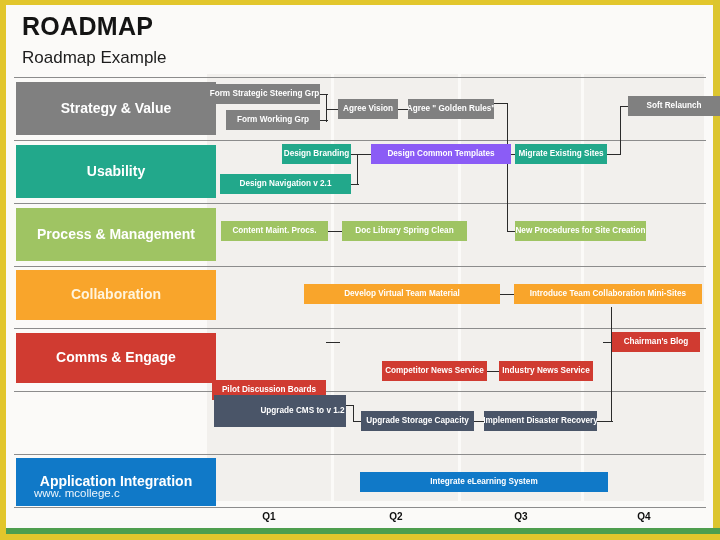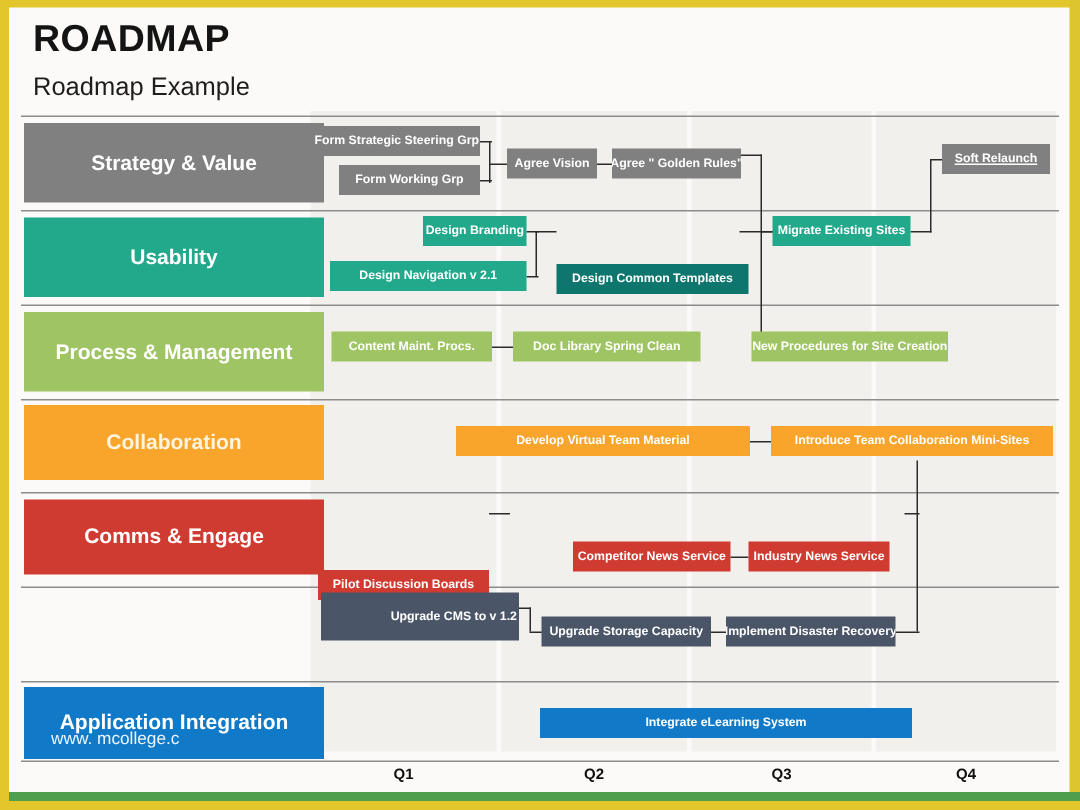--- a/index.html
+++ b/index.html
@@ -226,57 +226,60 @@
   </div>
   <div class="task" style="left:226px; top:110px; width:94px; height:20px; background:#808080;">
     <span>Form Working Grp</span>
   </div>
   <div class="task" style="left:338px; top:99px; width:60px; height:20px; background:#808080;">
     <span>Agree Vision</span>
   </div>
   <div class="task" style="left:408px; top:99px; width:86px; height:20px; background:#808080;">
     <span>Agree " Golden Rules"</span>
   </div>
-  <div class="task" style="left:628px; top:96px; width:72px; height:20px; background:#808080;text-decoration:underline;">
+  <div class="task" style="left:628px; top:96px; width:92px; height:20px; background:#808080;">
     <span>Soft Relaunch</span>
   </div>
 
   <div class="task" style="left:282px; top:144px; width:69px; height:20px; background:#22a88b;">
     <span>Design Branding</span>
   </div>
-  <div class="task" style="left:371px; top:144px; width:128px; height:20px; background:#0f766e;margin-top:32px;">
+  <div class="task" style="left:371px; top:144px; width:140px; height:20px; background:#8b5cf6;">
     <span>Design Common Templates</span>
   </div>
   <div class="task" style="left:515px; top:144px; width:92px; height:20px; background:#22a88b;">
     <span>Migrate Existing Sites</span>
   </div>
   <div class="task" style="left:220px; top:174px; width:131px; height:20px; background:#22a88b;">
     <span>Design Navigation v 2.1</span>
   </div>
 
   <div class="task" style="left:221px; top:221px; width:107px; height:20px; background:#9fc463;">
     <span>Content Maint. Procs.</span>
   </div>
   <div class="task" style="left:342px; top:221px; width:125px; height:20px; background:#9fc463;">
     <span>Doc Library Spring Clean</span>
   </div>
-  <div class="task" style="left:501px; top:221px; width:131px; height:20px; background:#9fc463;">
+  <div class="task" style="left:515px; top:221px; width:131px; height:20px; background:#9fc463;">
     <span>New Procedures for Site Creation</span>
   </div>
 
   <div class="task" style="left:304px; top:284px; width:196px; height:20px; background:#f9a52b;">
     <span>Develop Virtual Team Material</span>
   </div>
   <div class="task" style="left:514px; top:284px; width:188px; height:20px; background:#f9a52b;">
     <span>Introduce Team Collaboration Mini-Sites</span>
   </div>
 
   <div class="task" style="left:212px; top:332px; width:114px; height:20px; background:#d03b31;margin-top:48px;">
     <span>Pilot Discussion Boards</span>
   </div>
+  <div class="task" style="left:612px; top:332px; width:88px; height:20px; background:#d03b31;">
+    <span>Chairman's Blog</span>
+  </div>
   <div class="task" style="left:382px; top:361px; width:105px; height:20px; background:#d03b31;">
     <span>Competitor News Service</span>
   </div>
   <div class="task" style="left:499px; top:361px; width:94px; height:20px; background:#d03b31;">
     <span>Industry News Service</span>
   </div>
 
   <div class="task" style="left:214px; top:395px; width:132px; height:32px; background:#4a5568;padding-left:48px;">
     <span>Upgrade CMS to v 1.2</span>
   </div>

